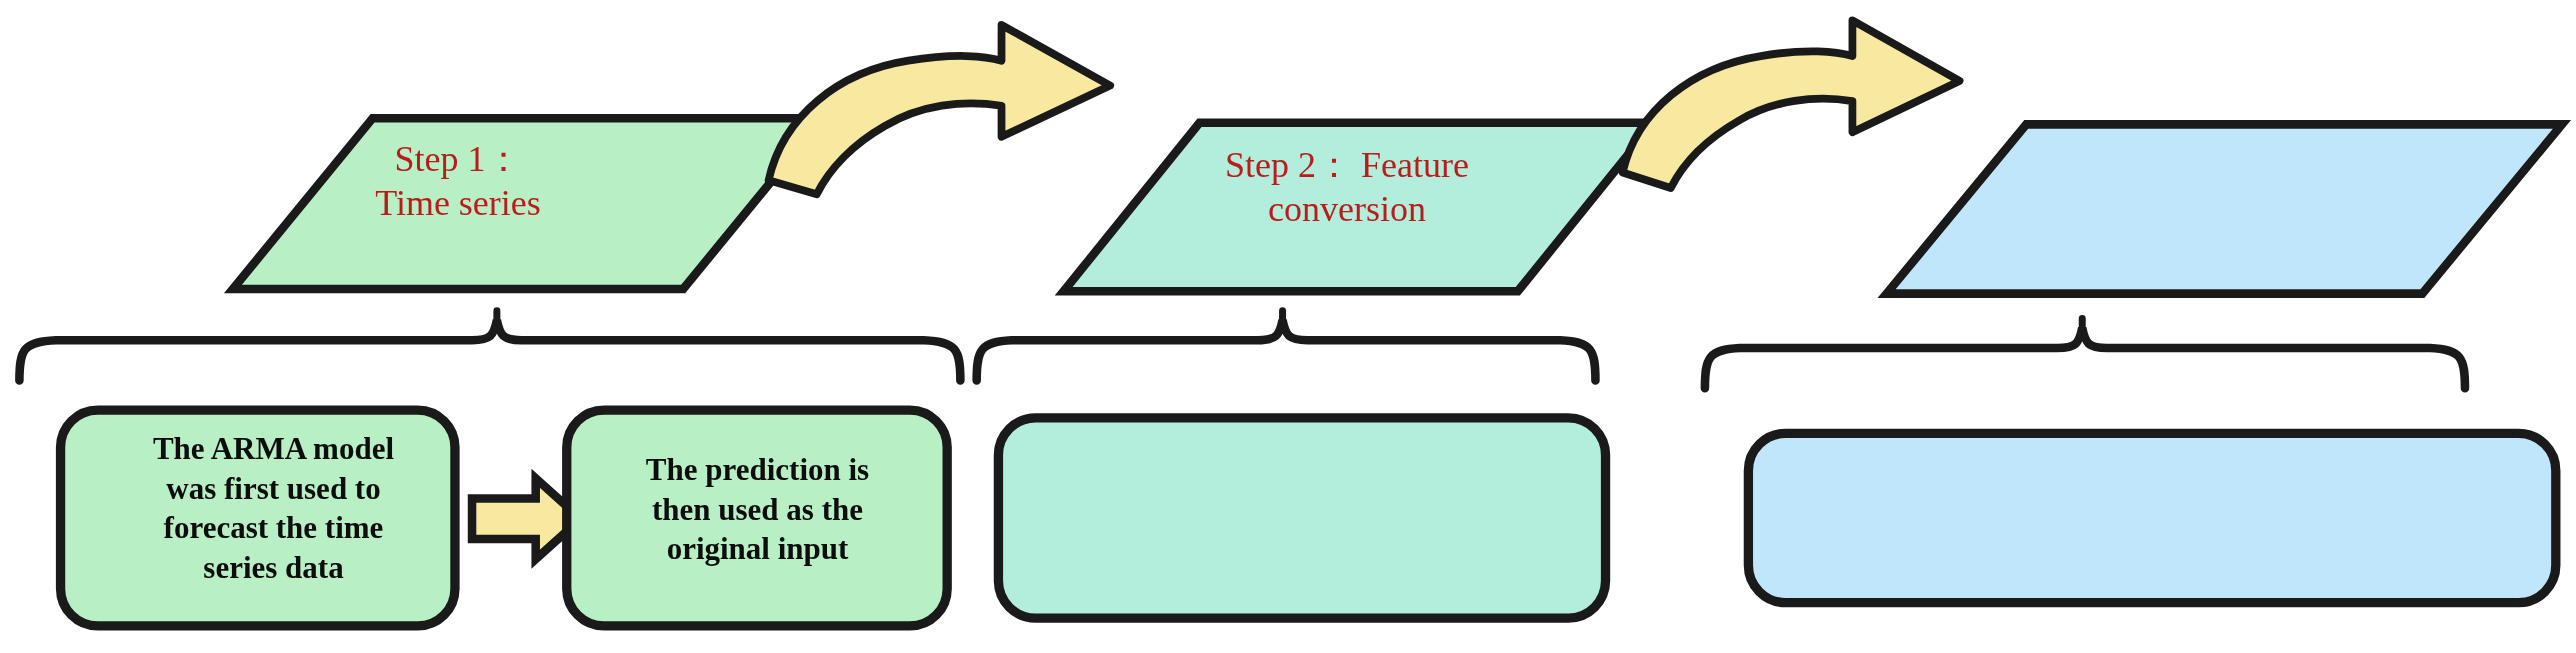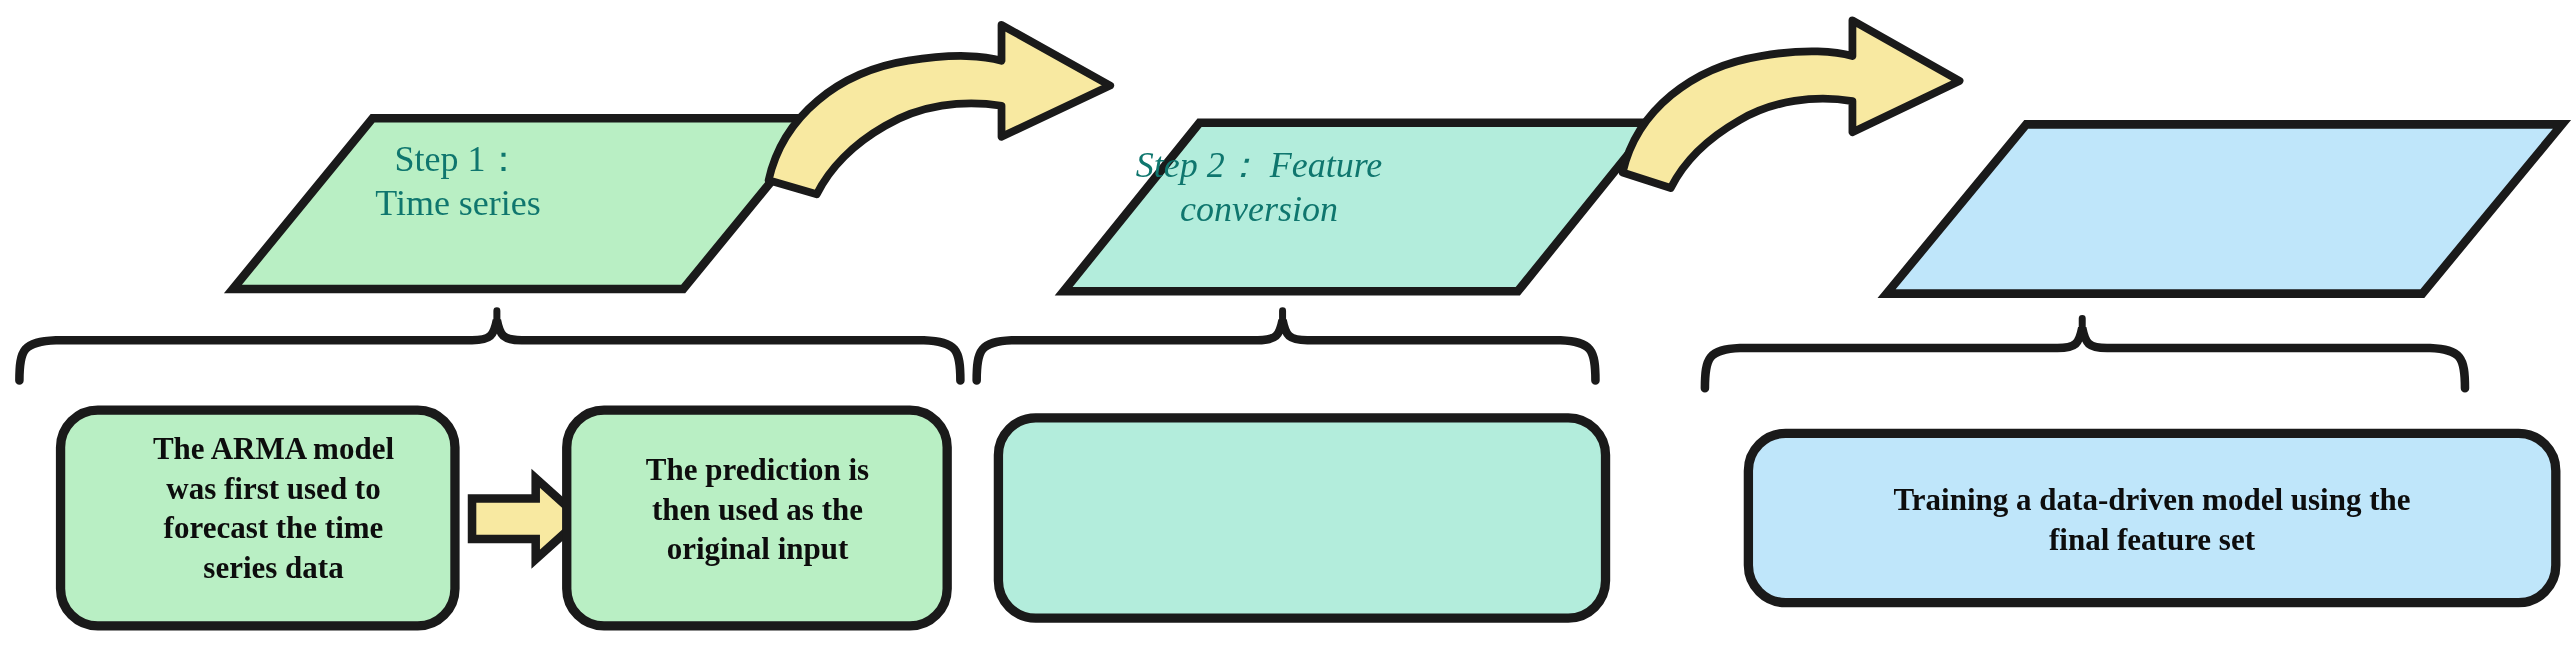--- a/index.html
+++ b/index.html
@@ -24,21 +24,21 @@
     left: 0;
     top: 0;
     width: 2576px;
     height: 654px;
     pointer-events: none;
   }
   .para-label {
     position: absolute;
     text-align: center;
     font-family: "Liberation Serif", "DejaVu Serif", serif;
-    color: #0f766e;
+    color: #b91c1c;
     line-height: 1.22;
     pointer-events: none;
     white-space: pre-line;
   }
   .para-label.s1 { font-size: 36px; }
   .para-label.s2 { font-size: 36px; }
   .para-label.s3 { font-size: 36px; }
 
   .box-label {
     position: absolute;
@@ -151,31 +151,29 @@
 
     <g>
       <rect x="2252" y="558" width="1040" height="218" rx="48" ry="48" fill="#bfe6fa" stroke="#1a1a1a" stroke-width="12"></rect>
     </g>
 
   </svg>
 
   <div class="para-label s1" style="left:233px; top:138px; width:450px;">Step 1：
 Time series</div>
 
-  <div class="para-label s2" style="left:1032px; top:144px; width:454px;font-style:italic;">Step 2：  Feature
+  <div class="para-label s2" style="left:1120px; top:144px; width:454px;">Step 2：  Feature
 conversion</div>
 
 
   <div class="box-label b1" style="left:84px; top:429px; width:379px;">The ARMA model
 was first used to
 forecast the time
 series data</div>
 
   <div class="box-label b2" style="left:575px; top:450px; width:365px;">The prediction is
 then used as the
 original input</div>
 
 
-  <div class="box-label b4" style="left:1759px; top:480px; width:786px;">Training a data-driven model using the
-final feature set</div>
 
 </div>
 
 
 </body></html>

